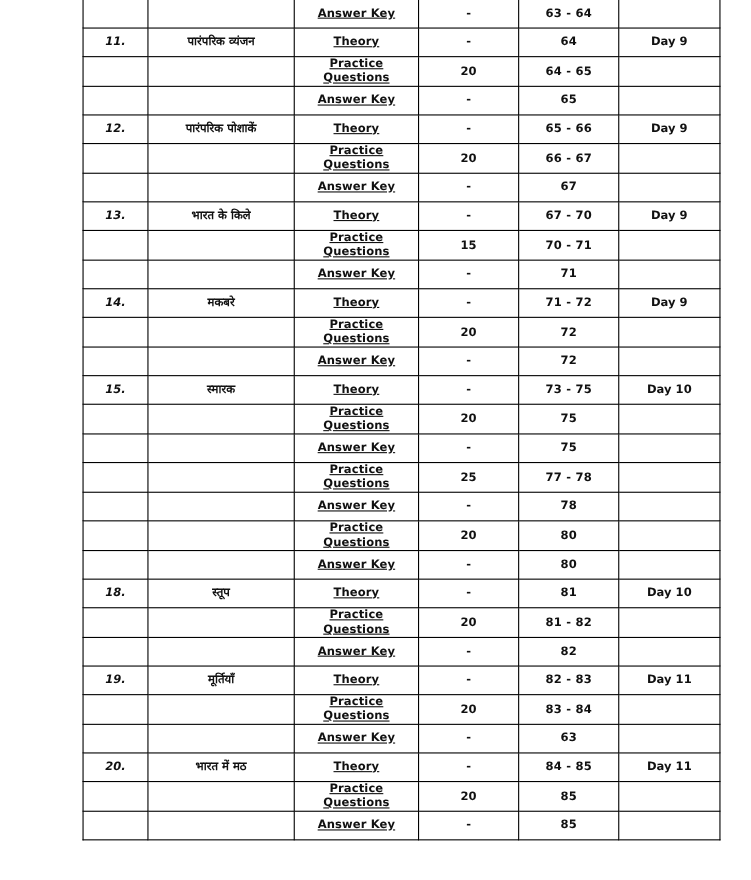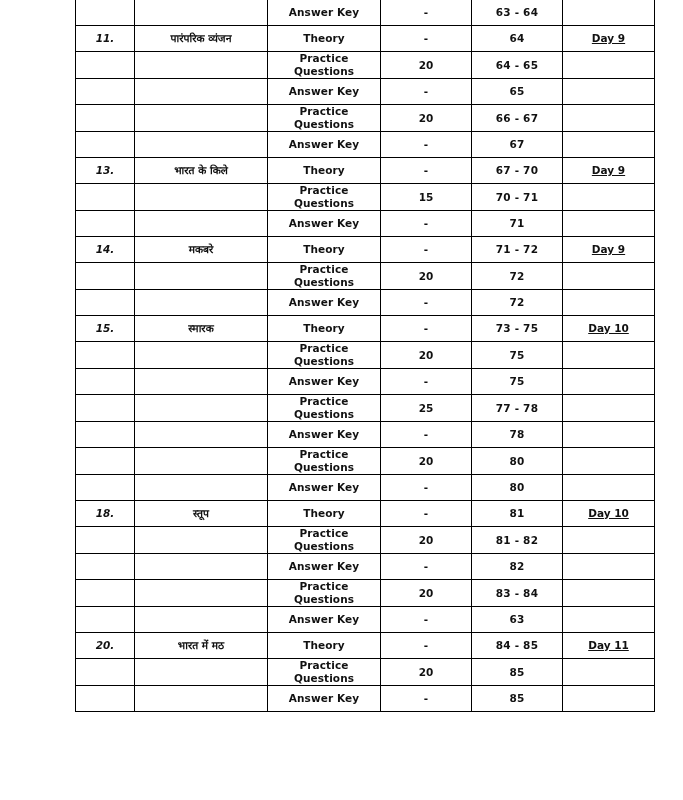--- a/index.html
+++ b/index.html
@@ -33,24 +33,24 @@
     height: 25px;
     vertical-align: middle;
     text-align: center;
     font-size: 10.5px;
     line-height: 13px;
     font-weight: bold;
     color: #111111;
   }
   td.col-sn      { width: 58px; font-size: 10px; font-style: italic; }
   td.col-topic   { width: 132px; font-size: 11.5px; }
-  td.col-item    { width: 112px; font-size: 10px; letter-spacing: .1px; }
+  td.col-item    { width: 112px; font-size: 10px; letter-spacing: .1px; text-decoration: underline; }
   td.col-qty     { width: 90px; font-size: 10px; }
   td.col-pages   { width: 90px; font-size: 10px; letter-spacing: .2px; }
-  td.col-day     { width: 91px; font-size: 10px; text-decoration: underline; }
+  td.col-day     { width: 91px; font-size: 10px; }
   .hindi {
     font-family: "DejaVu Sans", sans-serif;
     font-weight: bold;
     font-size: 11.5px;
   }
   .clipped-top {
     border-top: none !important;
   }
 </style>
 </head>
@@ -85,20 +85,28 @@
         </tr>
         <tr>
           <td class="col-sn"></td>
           <td class="col-topic hindi"></td>
           <td class="col-item">Answer Key</td>
           <td class="col-qty">-</td>
           <td class="col-pages">65</td>
           <td class="col-day"></td>
         </tr>
         <tr>
+          <td class="col-sn">12.</td>
+          <td class="col-topic hindi">पारंपरिक पोशाकें</td>
+          <td class="col-item">Theory</td>
+          <td class="col-qty">-</td>
+          <td class="col-pages">65 - 66</td>
+          <td class="col-day">Day 9</td>
+        </tr>
+        <tr>
           <td class="col-sn"></td>
           <td class="col-topic hindi"></td>
           <td class="col-item">Practice Questions</td>
           <td class="col-qty">20</td>
           <td class="col-pages">66 - 67</td>
           <td class="col-day"></td>
         </tr>
         <tr>
           <td class="col-sn"></td>
           <td class="col-topic hindi"></td>
@@ -227,20 +235,28 @@
           <td class="col-pages">81 - 82</td>
           <td class="col-day"></td>
         </tr>
         <tr>
           <td class="col-sn"></td>
           <td class="col-topic hindi"></td>
           <td class="col-item">Answer Key</td>
           <td class="col-qty">-</td>
           <td class="col-pages">82</td>
           <td class="col-day"></td>
+        </tr>
+        <tr>
+          <td class="col-sn">19.</td>
+          <td class="col-topic hindi">मूर्तियाँ</td>
+          <td class="col-item">Theory</td>
+          <td class="col-qty">-</td>
+          <td class="col-pages">82 - 83</td>
+          <td class="col-day">Day 11</td>
         </tr>
         <tr>
           <td class="col-sn"></td>
           <td class="col-topic hindi"></td>
           <td class="col-item">Practice Questions</td>
           <td class="col-qty">20</td>
           <td class="col-pages">83 - 84</td>
           <td class="col-day"></td>
         </tr>
         <tr>

